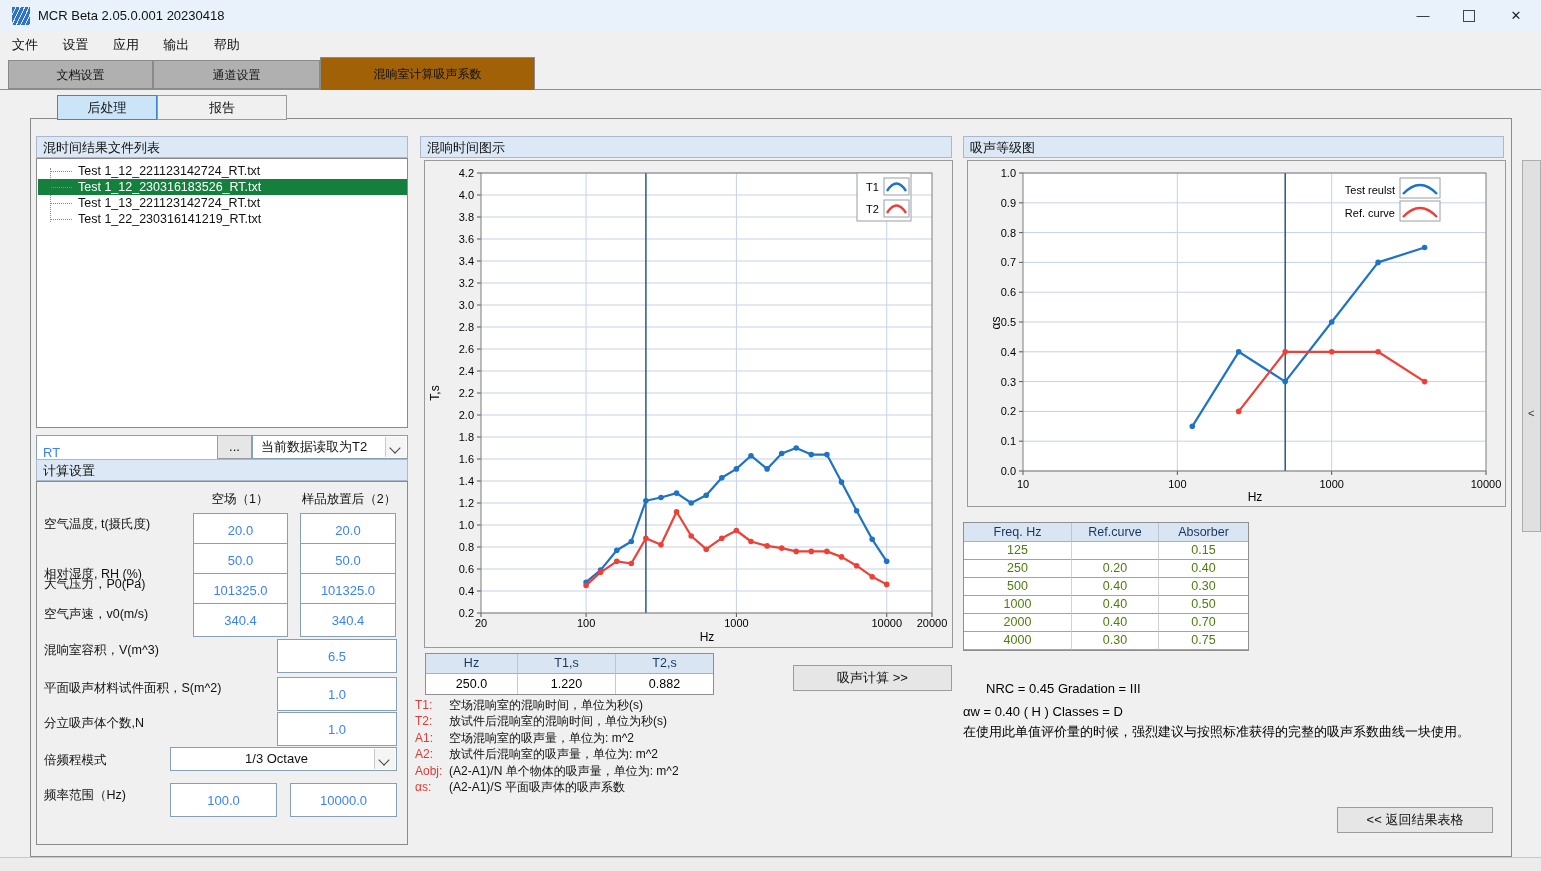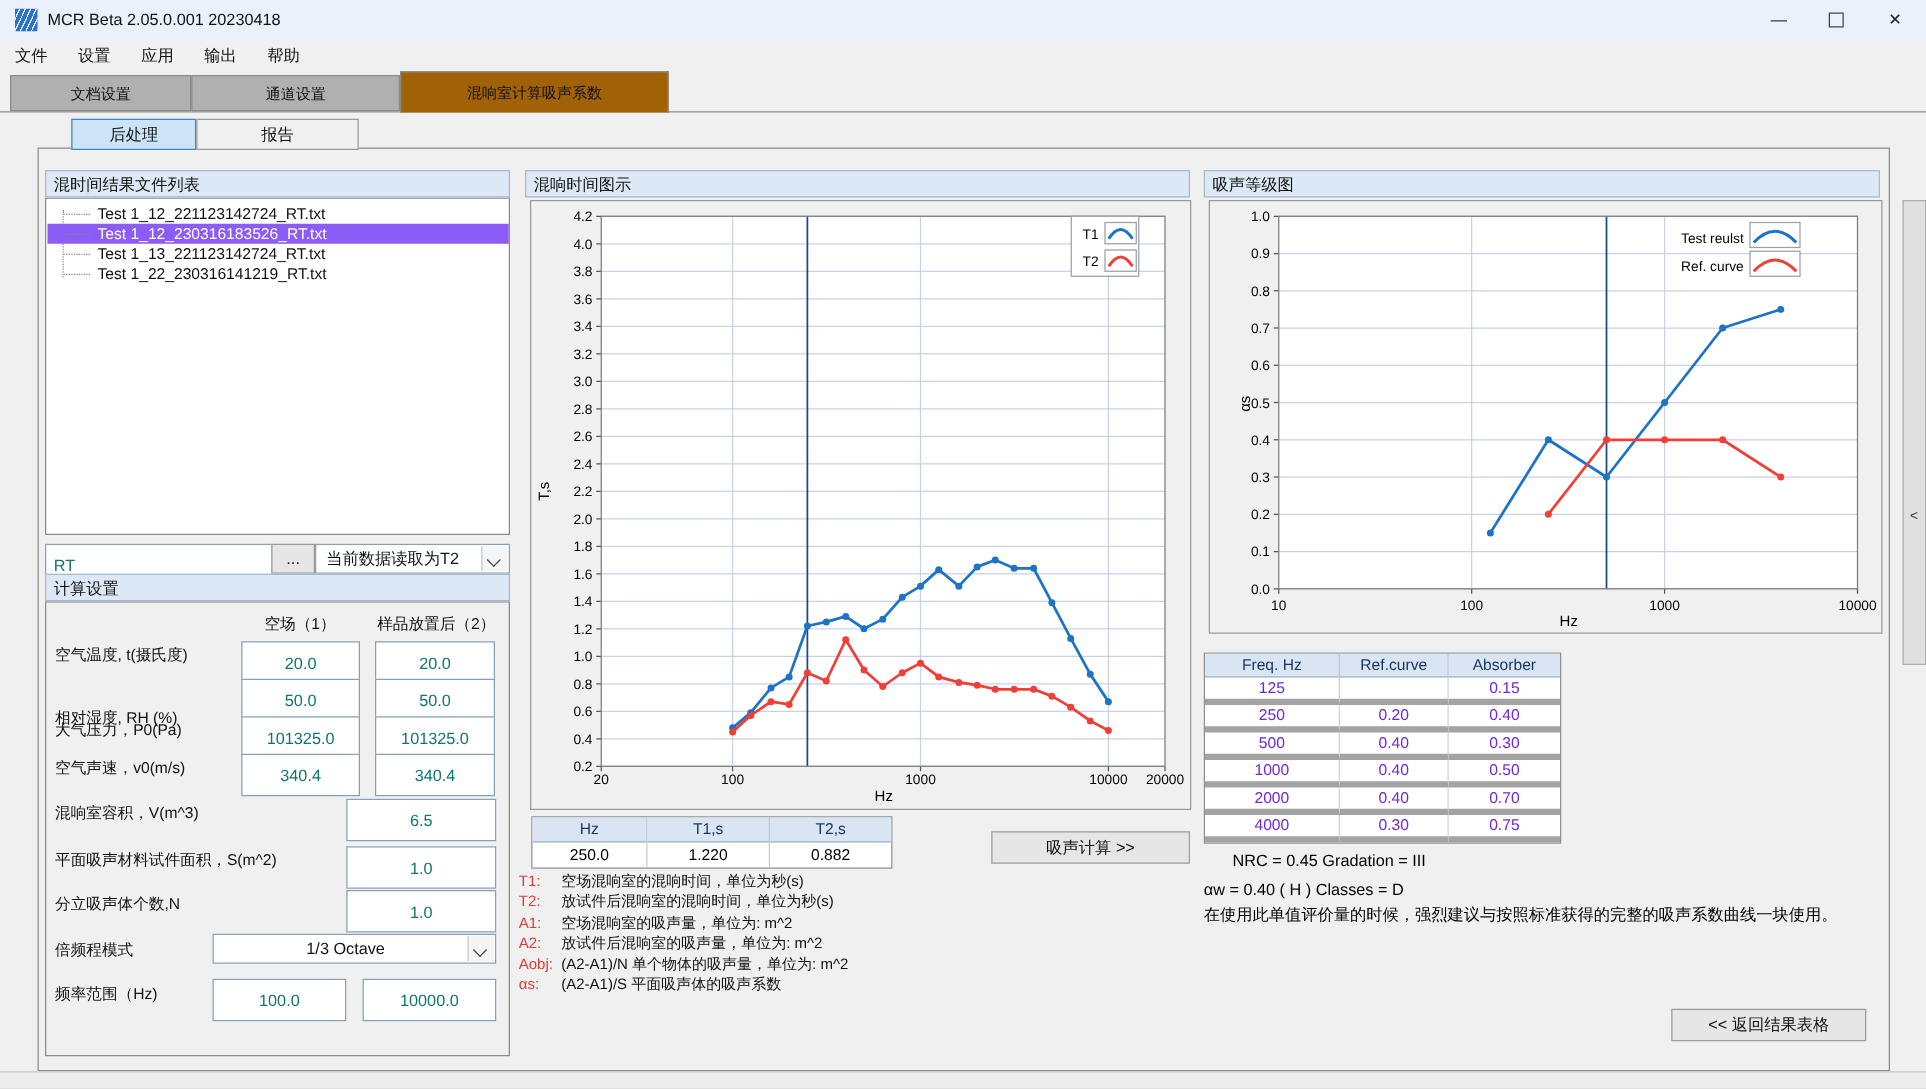--- a/index.html
+++ b/index.html
@@ -28,24 +28,24 @@
   .subtab.active{background:#cce4f7;border-color:#3c89c9}
   
   .ghead{position:absolute;height:22px;line-height:21px;background:#dce8f5;border:1px solid #a9b8cc;
          box-sizing:border-box;font-size:13px;padding-left:6px;z-index:2}
   
   .listbox{position:absolute;left:36px;top:158px;width:372px;height:270px;background:#fff;border:1px solid #8b8b8b;box-sizing:border-box}
   .treeline{position:absolute;left:13px;top:9px;height:54px;border-left:1px dotted #8a8a8a}
   .fitem{position:absolute;left:1px;width:369px;height:16px;line-height:16px;font-size:12.5px;
          padding-left:40px;box-sizing:border-box;white-space:nowrap}
   .fitem .dots{position:absolute;left:13px;top:8px;width:21px;border-top:1px dotted #8a8a8a}
-  .fitem.selected{background:#8b5cf6;color:#fff}
+  .fitem.selected{background:#15803d;color:#fff}
   
   .input{position:absolute;background:#fff;border:1px solid #86a0b8;box-sizing:border-box;
-         font:13px "Liberation Sans","DejaVu Sans",sans-serif;text-align:center;padding:16px;color:#0f766e}
+         font:13px "Liberation Sans","DejaVu Sans",sans-serif;text-align:center;padding:16px;color:#3b82f6}
   .input.left{text-align:left;padding-left:6px}
   .btn{position:absolute;background:#e6e6e6;border:1px solid #9c9c9c;box-sizing:border-box;
        font-size:13px;text-align:center;cursor:default}
   .combo{position:absolute;background:#fff;border:1px solid #86a0b8;box-sizing:border-box;font-size:13px}
   .combo .txt{position:absolute;left:8px;top:0;right:22px;line-height:22px;white-space:nowrap;overflow:hidden}
   .combo.center .txt{text-align:center}
   .combo .cbox{position:absolute;right:1px;top:1px;bottom:1px;width:20px;background:#f5f5f5;border-left:1px solid #c9c9c9}
   .chev{position:absolute;right:7px;top:7px;width:7px;height:7px;border-left:1px solid #444;border-bottom:1px solid #444;transform:rotate(-45deg)}
   .lbl{position:absolute;font-size:12.5px;white-space:nowrap}
   .colhead{position:absolute;font-size:12.5px;white-space:nowrap;transform:translateX(-50%)}
@@ -54,21 +54,21 @@
   svg{font-family:"Liberation Sans","DejaVu Sans",sans-serif}
   
   .rt-table{position:absolute;left:425px;top:653px;display:grid;grid-template-columns:92px 98px 97px;
             border:1px solid #8f8f8f;background:#fff;font-size:12.5px;text-align:center}
   .rt-table .h{background:#d9e5f3;color:#17365d;line-height:19px;border-bottom:1px solid #9db3c8;border-right:1px solid #b9c6d4}
   .rt-table .d{line-height:20px;border-right:1px solid #c9c9c9;color:#000}
   
   .gtable{position:absolute;left:963px;top:522px;display:grid;grid-template-columns:108px 87px 89px;
           border:1px solid #8f8f8f;background:#fff;font-size:12.5px;text-align:center}
   .gtable .h{background:#d9e5f3;color:#17365d;line-height:18px;border-bottom:1px solid #9db3c8;border-right:1px solid #b9c6d4}
-  .gtable .d{line-height:17px;border-right:1px solid #d2d2d2;border-bottom:5px solid #a3a3a3;color:#6d28d9}
+  .gtable .d{line-height:17px;border-right:1px solid #d2d2d2;border-bottom:1px solid #a3a3a3;color:#4d7c0f}
   
   .defs{position:absolute;left:415px;top:697px;font-size:12px;line-height:16.4px;white-space:nowrap}
   .defk{color:#e03a36;display:inline-block;min-width:30px;margin-right:4px}
   .rtext{position:absolute;font-size:13px;white-space:nowrap;color:#000}
   
   .splitter{position:absolute;left:1522px;top:160px;width:19px;height:372px;background:#e0e0e0;border:1px solid #adadad;box-sizing:border-box}
   .splitter .gl{position:absolute;left:5px;top:246px;font-size:11px;color:#333;cursor:default}
   .bottomstrip{position:absolute;left:0;top:857px;width:100%;height:14px;background:#ececec;border-top:1px solid #c8c8c8}
 </style>
 </head>

